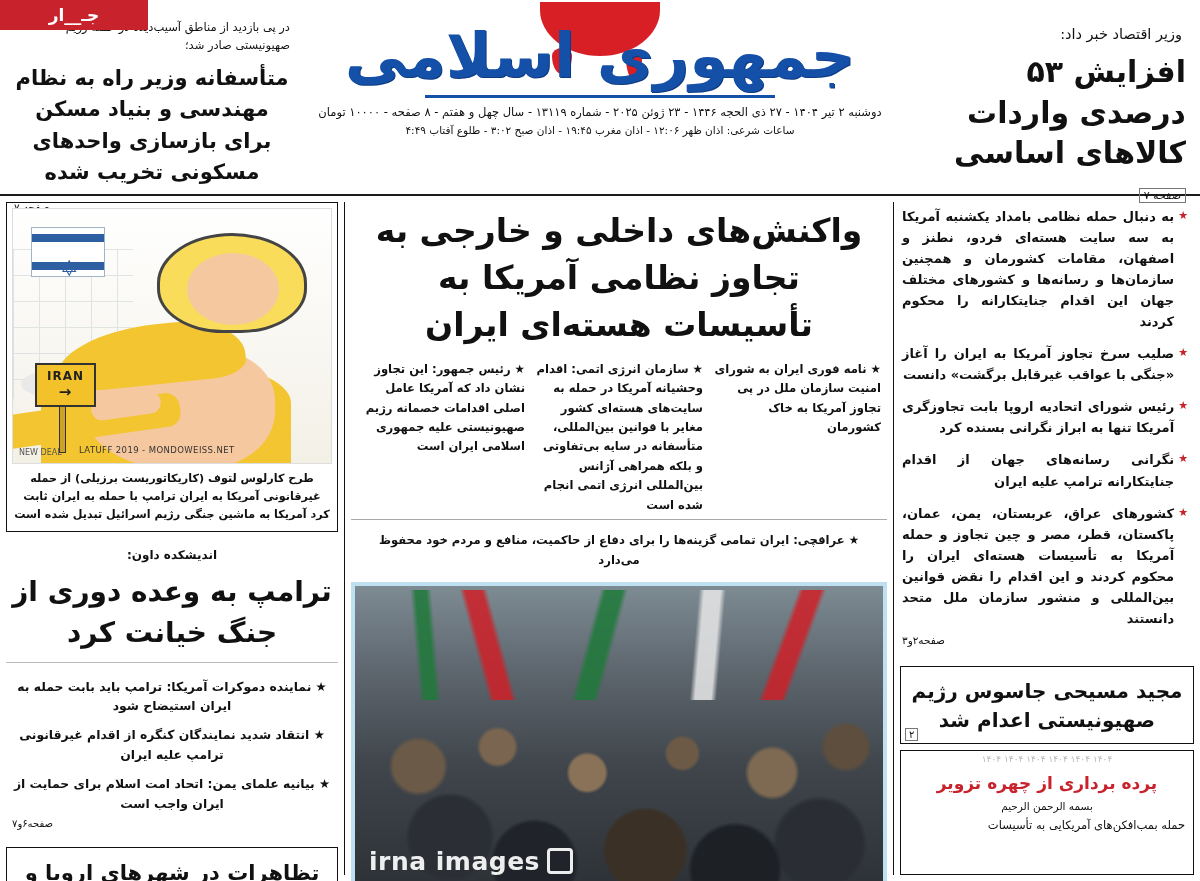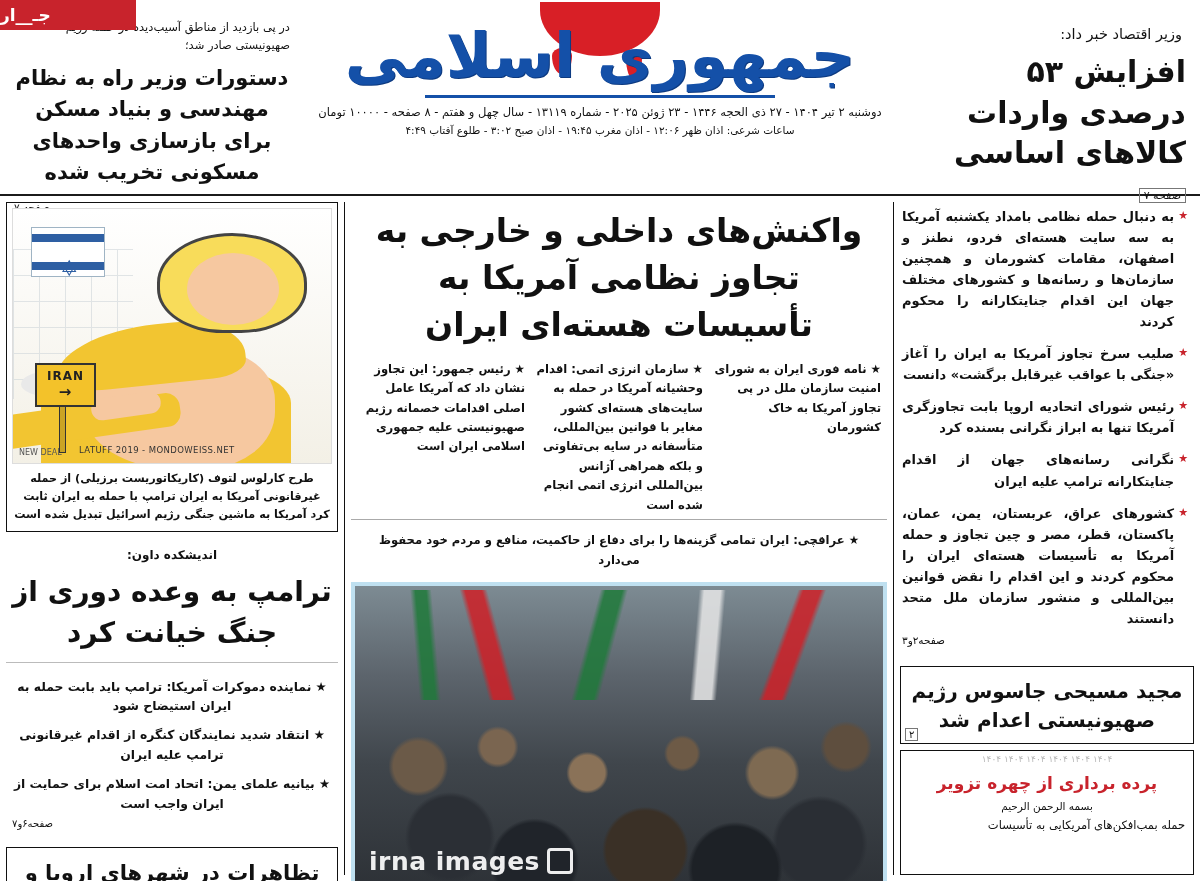--- a/index.html
+++ b/index.html
@@ -136,26 +136,26 @@
   .prayer-line {
     font-size: 10.5px;
     color: #111;
     margin-top: 5px;
   }
 
   
   .corner-tag {
     position: absolute;
     top: 0; left: 0;
-    width: 136px; height: 30px;
+    width: 148px; height: 30px;
     background: #c8232c;
     color: #fff;
     font-size: 17px;
     font-weight: bold;
-    text-align: left;
+    text-align: center;
     line-height: 30px;
   }
 
   
   .body {
     display: flex;
     flex-direction: row;
     height: 685px;
     padding: 6px 6px 6px 6px;
     gap: 6px;
@@ -465,21 +465,21 @@
         <div class="blood-drop"></div>
         <div class="logo-title">جمهوری اسلامی</div>
         <div class="logo-rule"></div>
         <div class="issue-line">دوشنبه ۲ تیر ۱۴۰۴ - ۲۷ ذی الحجه ۱۴۴۶ - ۲۳ ژوئن ۲۰۲۵ - شماره ۱۳۱۱۹ - سال چهل و هفتم - ۸ صفحه - ۱۰۰۰۰ تومان</div>
         <div class="prayer-line">ساعات شرعی:  اذان ظهر ۱۲:۰۶ - اذان مغرب ۱۹:۴۵ - اذان صبح ۳:۰۲ - طلوع آفتاب ۴:۴۹</div>
       </div>
     </div>
 
     <div class="mast-left">
       <div class="kicker2">در پی بازدید از مناطق آسیب‌دیده در حمله رژیم صهیونیستی صادر شد؛</div>
-      <div class="hl2">دستورات وزیر راه به نظام مهندسی و بنیاد مسکن برای بازسازی واحدهای مسکونی تخریب شده</div>
+      <div class="hl2">متأسفانه وزیر راه به نظام مهندسی و بنیاد مسکن برای بازسازی واحدهای مسکونی تخریب شده</div>
       <div class="pageno">صفحه ۷</div>
     </div>
 
     <div class="corner-tag">جـ__ار</div>
   </div>
 
   <div class="body">
 
     <div class="col-right">
       <div class="bullets">

